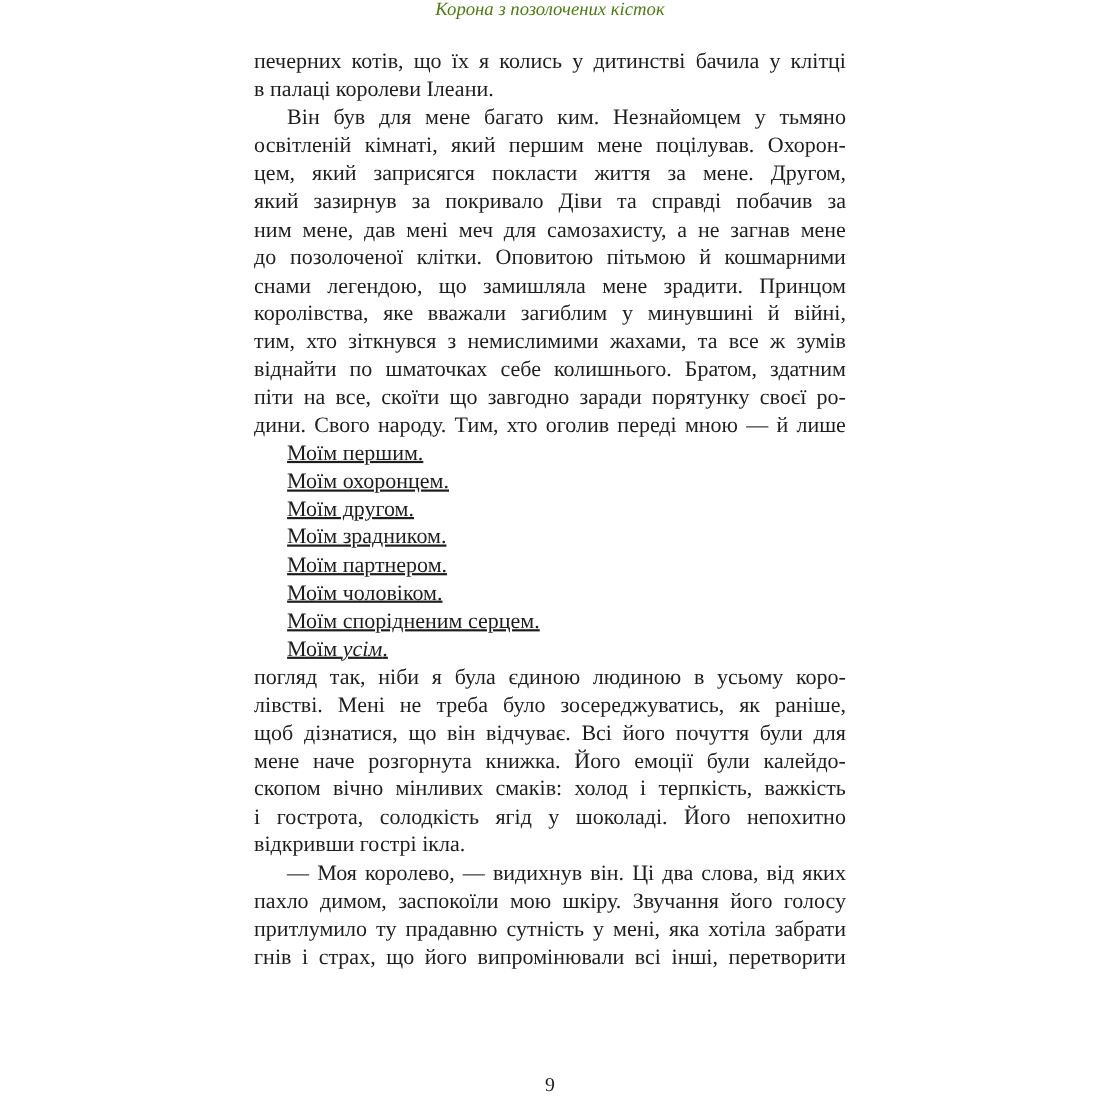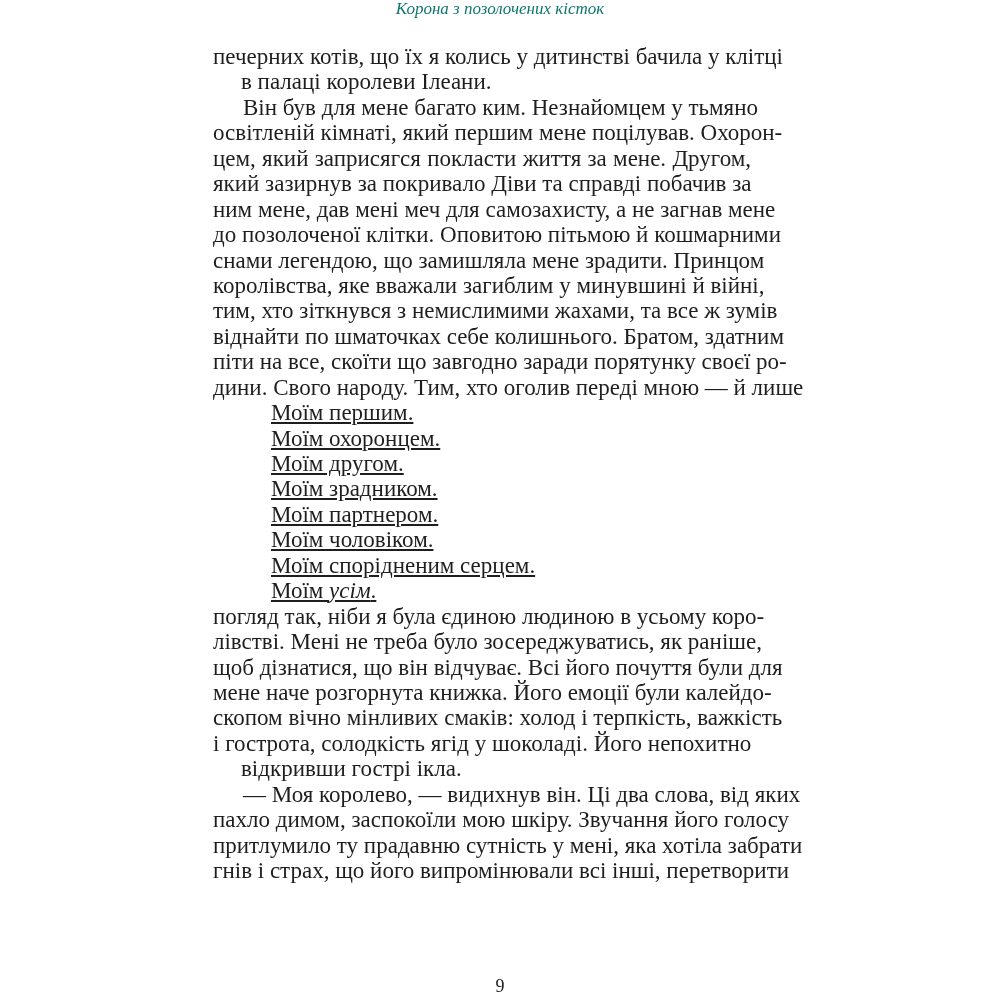--- a/index.html
+++ b/index.html
@@ -4,31 +4,31 @@
 <style>
   html, body { margin: 0; padding: 0; background: #ffffff; }
   body { width: 1000px; height: 1000px; position: relative; overflow: hidden; }
   .page {
     position: absolute; left: 0; top: 0; width: 1000px; height: 1000px;
     background: #ffffff; color: #1e1e1e;
     font-family: "Liberation Serif", "DejaVu Serif", serif;
   }
   .running-head {
     position: absolute; top: 0; left: 0; width: 1000px; text-align: center;
-    font-style: italic; font-size: 17px; line-height: 18px; color: #0f766e;
+    font-style: italic; font-size: 17px; line-height: 18px; color: #4d7c0f;
   }
   .body-text {
-    position: absolute; left: 213px; top: 44px; width: 538px;
-    font-size: 23px; line-height: 25.45px;
+    position: absolute; left: 231px; top: 44px; width: 538px;
+    font-size: 20px; line-height: 25.45px;
   }
   .line {
     display: block; white-space: nowrap; text-align: justify;
     text-align-last: justify; height: 25.45px;
   }
-  .line.last { text-align-last: left; margin-left: 28px; }
+  .line.last { text-align-last: left; }
   .line.indent { padding-left: 30px; }
   .line.indent.last { text-align-last: left; text-decoration: underline; }
   em { font-style: italic; }
   .page-number {
     position: absolute; top: 976px; left: 0; width: 1000px; text-align: center;
     font-size: 18px; color: #1e1e1e;
   }
 </style>
 </head>
 <body>

